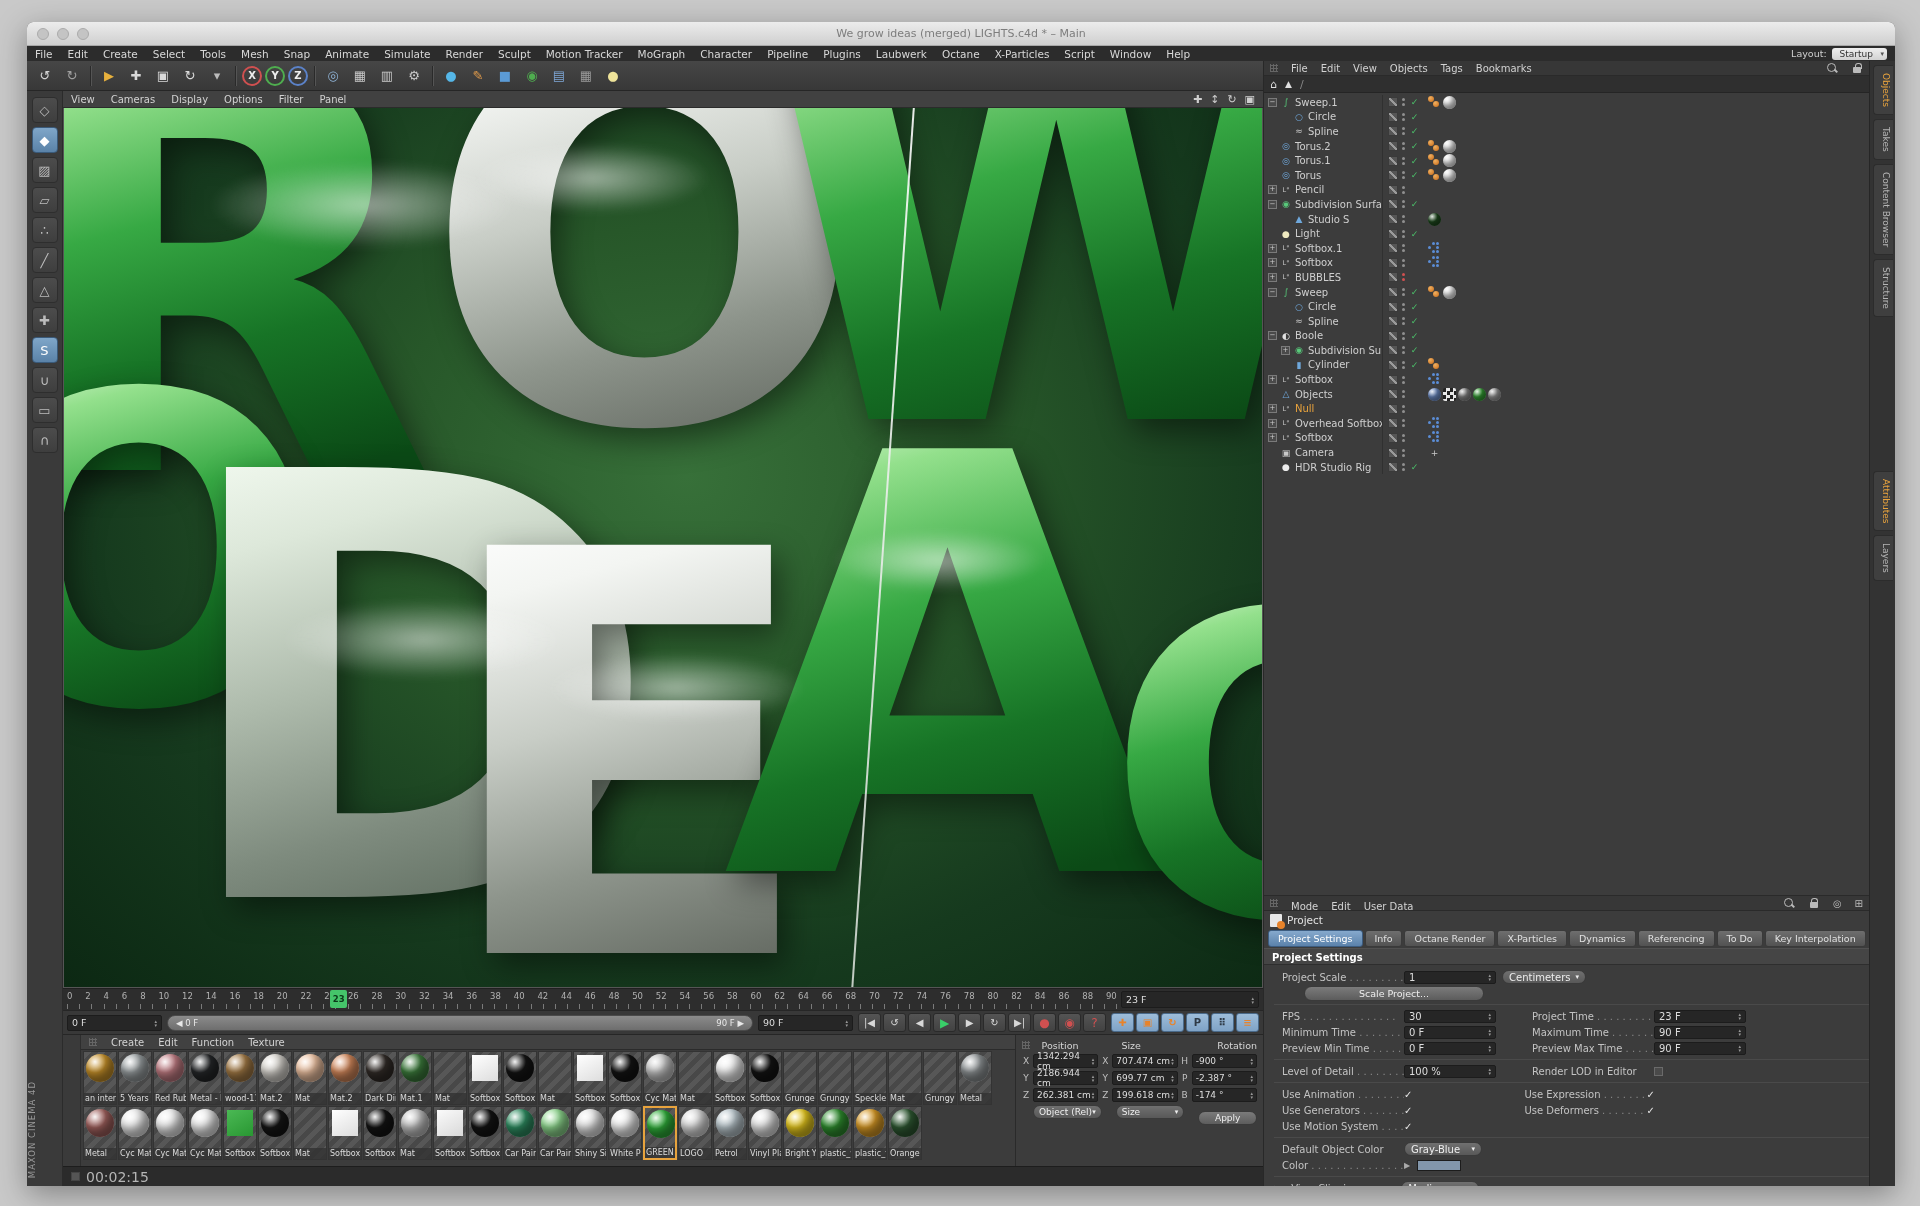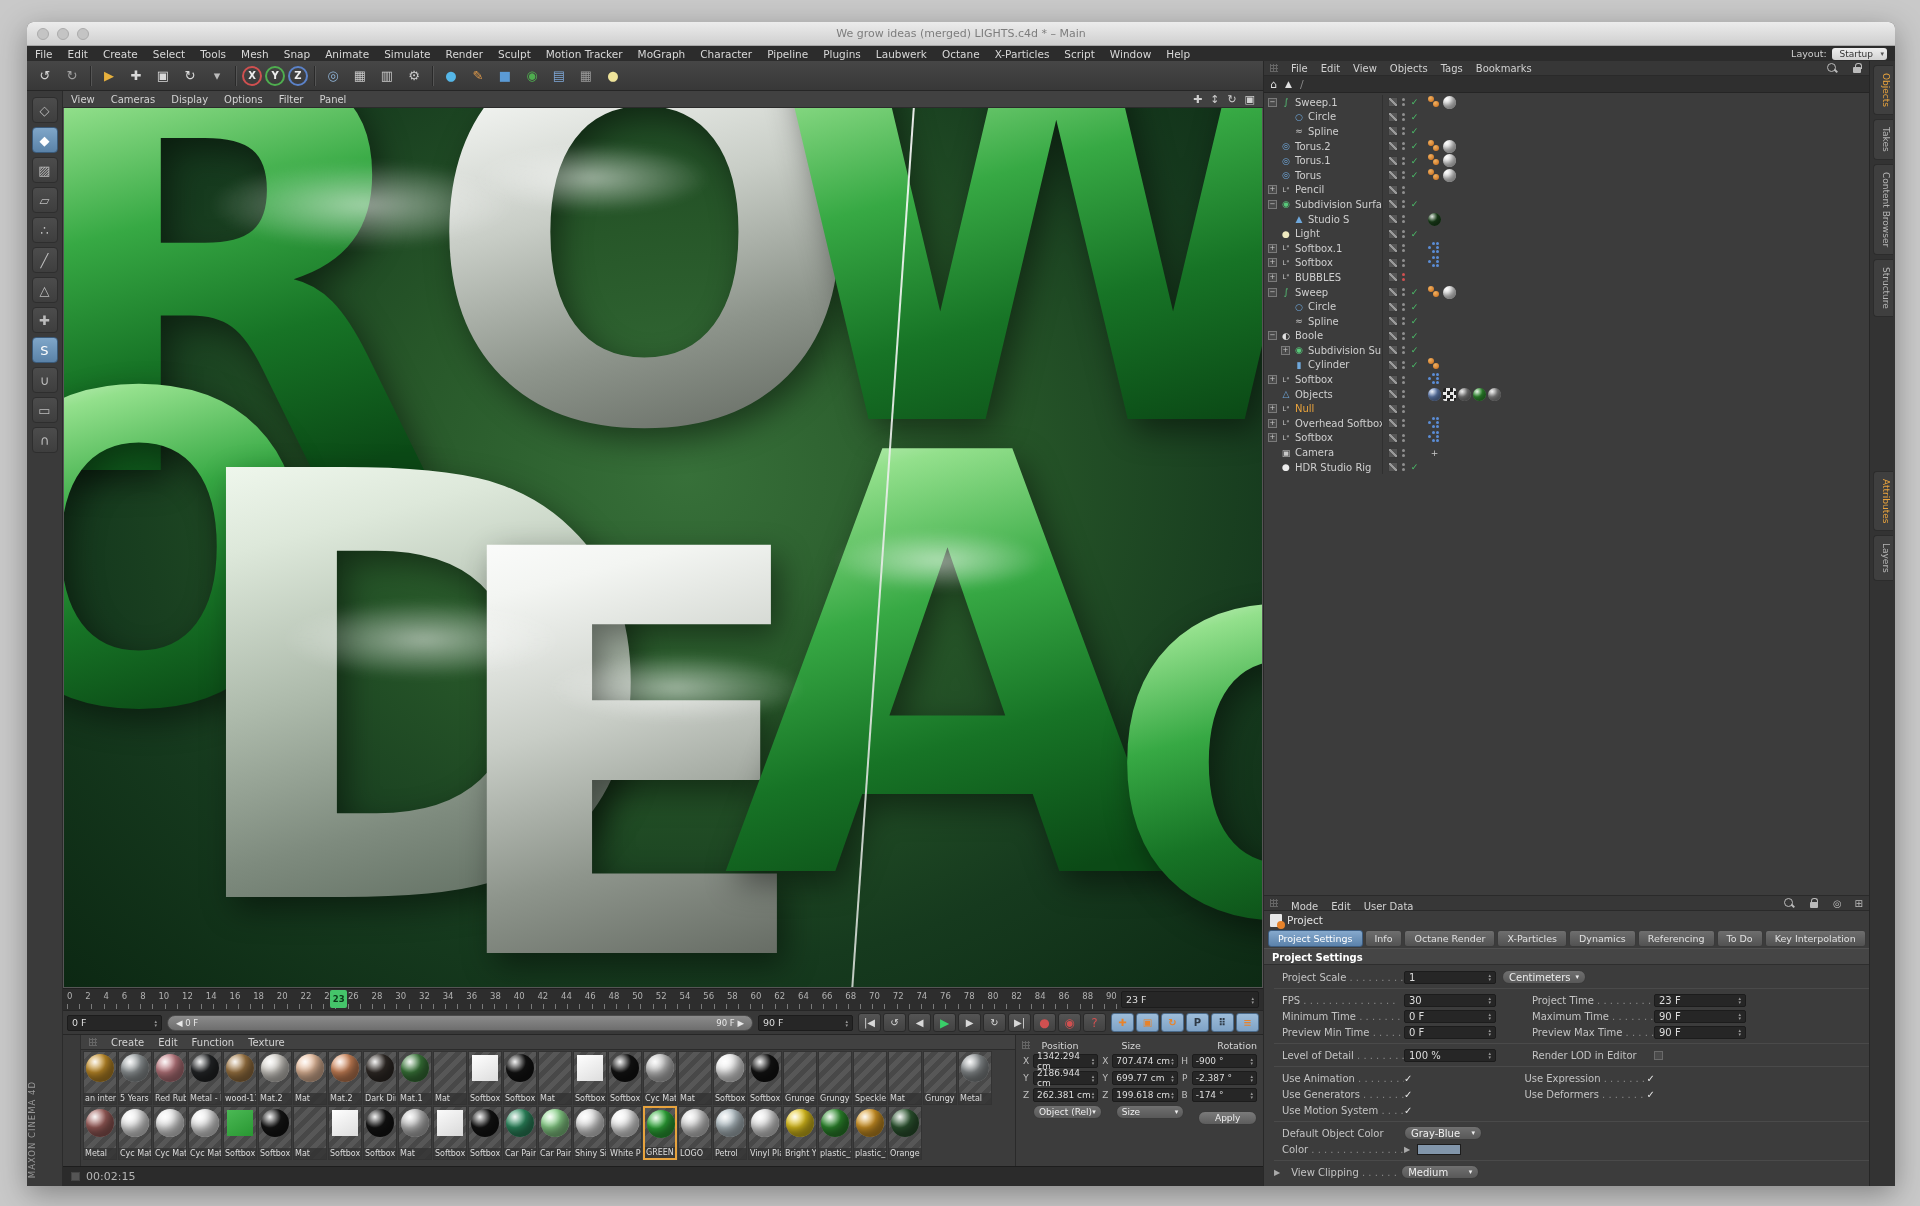--- a/index.html
+++ b/index.html
@@ -75,21 +75,21 @@
   
   .coords{width:248px;background:#3c3c3c;border-left:1px solid #2a2a2a;padding:3px 6px;font-size:9px;color:#c8c8c8;flex:0 0 auto;}
   .coords .hdr{display:flex;align-items:center;gap:4px;height:14px;font-size:9.5px;color:#d5d5d5;}
   .coords .hdr span{display:inline-block;}
   .crow{display:flex;align-items:center;gap:3px;height:17px;}
   .axl{width:8px;text-align:center;color:#c0c0c0;}
   .cfield{flex:1;height:14px;background:#262626;border:1px solid #1c1c1c;border-radius:2px;display:flex;align-items:center;justify-content:space-between;padding:0 3px;color:#ddd;}
   .cdd{flex:1;height:14px;border-radius:7px;background:linear-gradient(#707070,#585858);border:1px solid #3a3a3a;display:flex;align-items:center;justify-content:space-between;padding:0 5px;color:#eee;}
   .capply{flex:1;height:14px;border-radius:7px;background:linear-gradient(#7b7b7b,#5d5d5d);border:1px solid #3a3a3a;display:flex;align-items:center;justify-content:center;color:#eee;margin-top:12px;}
   
-  .statusbar{height:20px;background:#2b2b2b;border-top:1px solid #1d1d1d;display:flex;align-items:center;gap:6px;padding:0 8px;font-size:11px;color:#b5b5b5;flex:0 0 auto;}
+  .statusbar{height:20px;background:#2b2b2b;border-top:1px solid #1d1d1d;display:flex;align-items:center;gap:6px;padding:0 8px;font-size:14px;color:#b5b5b5;flex:0 0 auto;}
   .statusbox{width:9px;height:9px;background:#555;border:1px solid #444;}
   
   .rightcol{width:606px;background:#3c3c3c;border-left:1px solid #282828;display:flex;flex-direction:column;flex:0 0 auto;}
   .pmenu{height:15px;background:#373737;border-bottom:1px solid #2a2a2a;display:flex;align-items:center;gap:13px;font-size:10px;color:#d2d2d2;padding:0 6px;flex:0 0 auto;}
   .pmenu .spacer{flex:1;}
   .hicon{width:12px;height:12px;position:relative;display:inline-block;}
   .mag:before{content:"";position:absolute;left:1px;top:1px;width:7px;height:7px;border:1.5px solid #bbb;border-radius:50%;}
   .mag:after{content:"";position:absolute;left:8px;top:8px;width:4px;height:1.5px;background:#bbb;transform:rotate(45deg);}
   .lck:before{content:"";position:absolute;left:2px;top:5px;width:8px;height:6px;background:#bbb;border-radius:1px;}
   .lck:after{content:"";position:absolute;left:3.5px;top:1px;width:5px;height:5px;border:1.5px solid #bbb;border-radius:3px 3px 0 0;border-bottom:none;}
@@ -1238,20 +1238,23 @@
                 <span class="spin">
                   <i>▴</i>
                   <i>▾</i>
                 </span>
               </span>
             <span class="add">
                 <span>Centimeters</span>
                 <span style="font-size:7px;margin-left:5px;">▾</span>
               </span>
           </div>
+          <div class="arow">
+            <span class="apill" style="margin-left:30px;width:180px;justify-content:center;">Scale Project...</span>
+          </div>
           <div class="asep"></div>
           <div class="arow">
             <span class="alabel">FPS</span>
             <span class="afield">
                 <span>30</span>
                 <span class="spin">
                   <i>▴</i>
                   <i>▾</i>
                 </span>
               </span>

